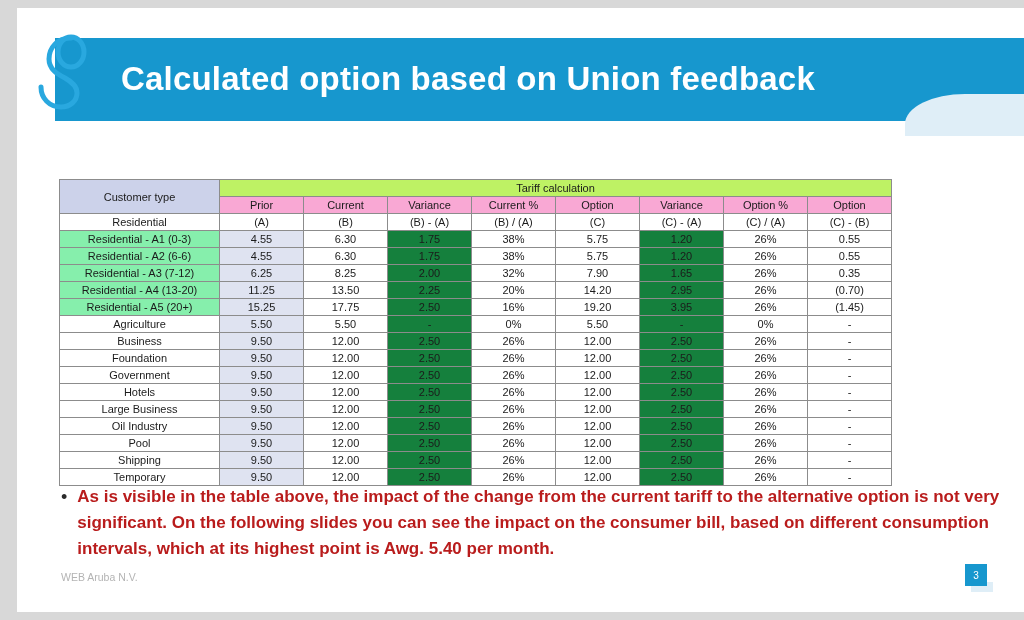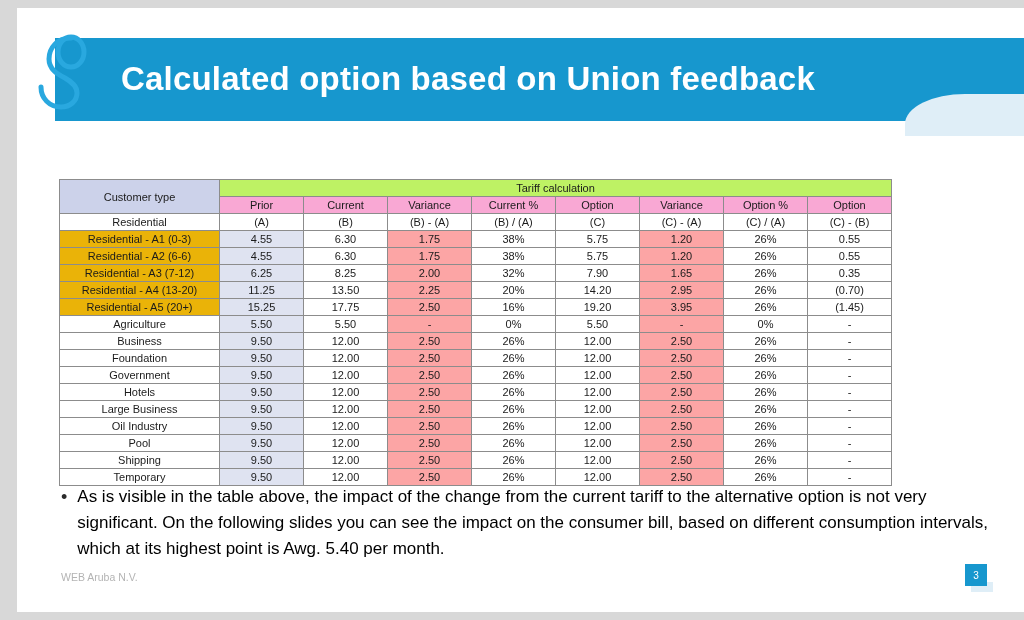--- a/index.html
+++ b/index.html
@@ -118,52 +118,53 @@
   td.cat {
     text-align: left;
     padding-left: 5px;
     font-weight: bold;
     background: #ffffff;
   }
   td.sub {
     text-align: left;
     padding-left: 18px;
     font-weight: normal;
-    background: #eab308;
+    background: #86efac;
   }
   td.val {
     text-align: right;
     padding-right: 9px;
     background: #ffffff;
   }
   td.prior {
     background: #dfe3f1;
   }
   td.var {
-    background: #fca5a5;
+    background: #15803d;
   }
 
   
   .bullet-block {
     position: absolute;
     left: 44px;
     top: 476px;
     width: 940px;
     display: flex;
     gap: 10px;
   }
   .bullet-dot {
     font-size: 18px;
     line-height: 26px;
     color: #2b2b2b;
   }
   .bullet-text {
     font-size: 17px;
     line-height: 26px;
-    color: #000000;
+    color: #b91c1c;
+    font-weight: bold;
   }
 
   
   .footer-note {
     position: absolute;
     left: 44px;
     top: 563px;
     font-size: 10.5px;
     color: #b4b4b4;
   }

